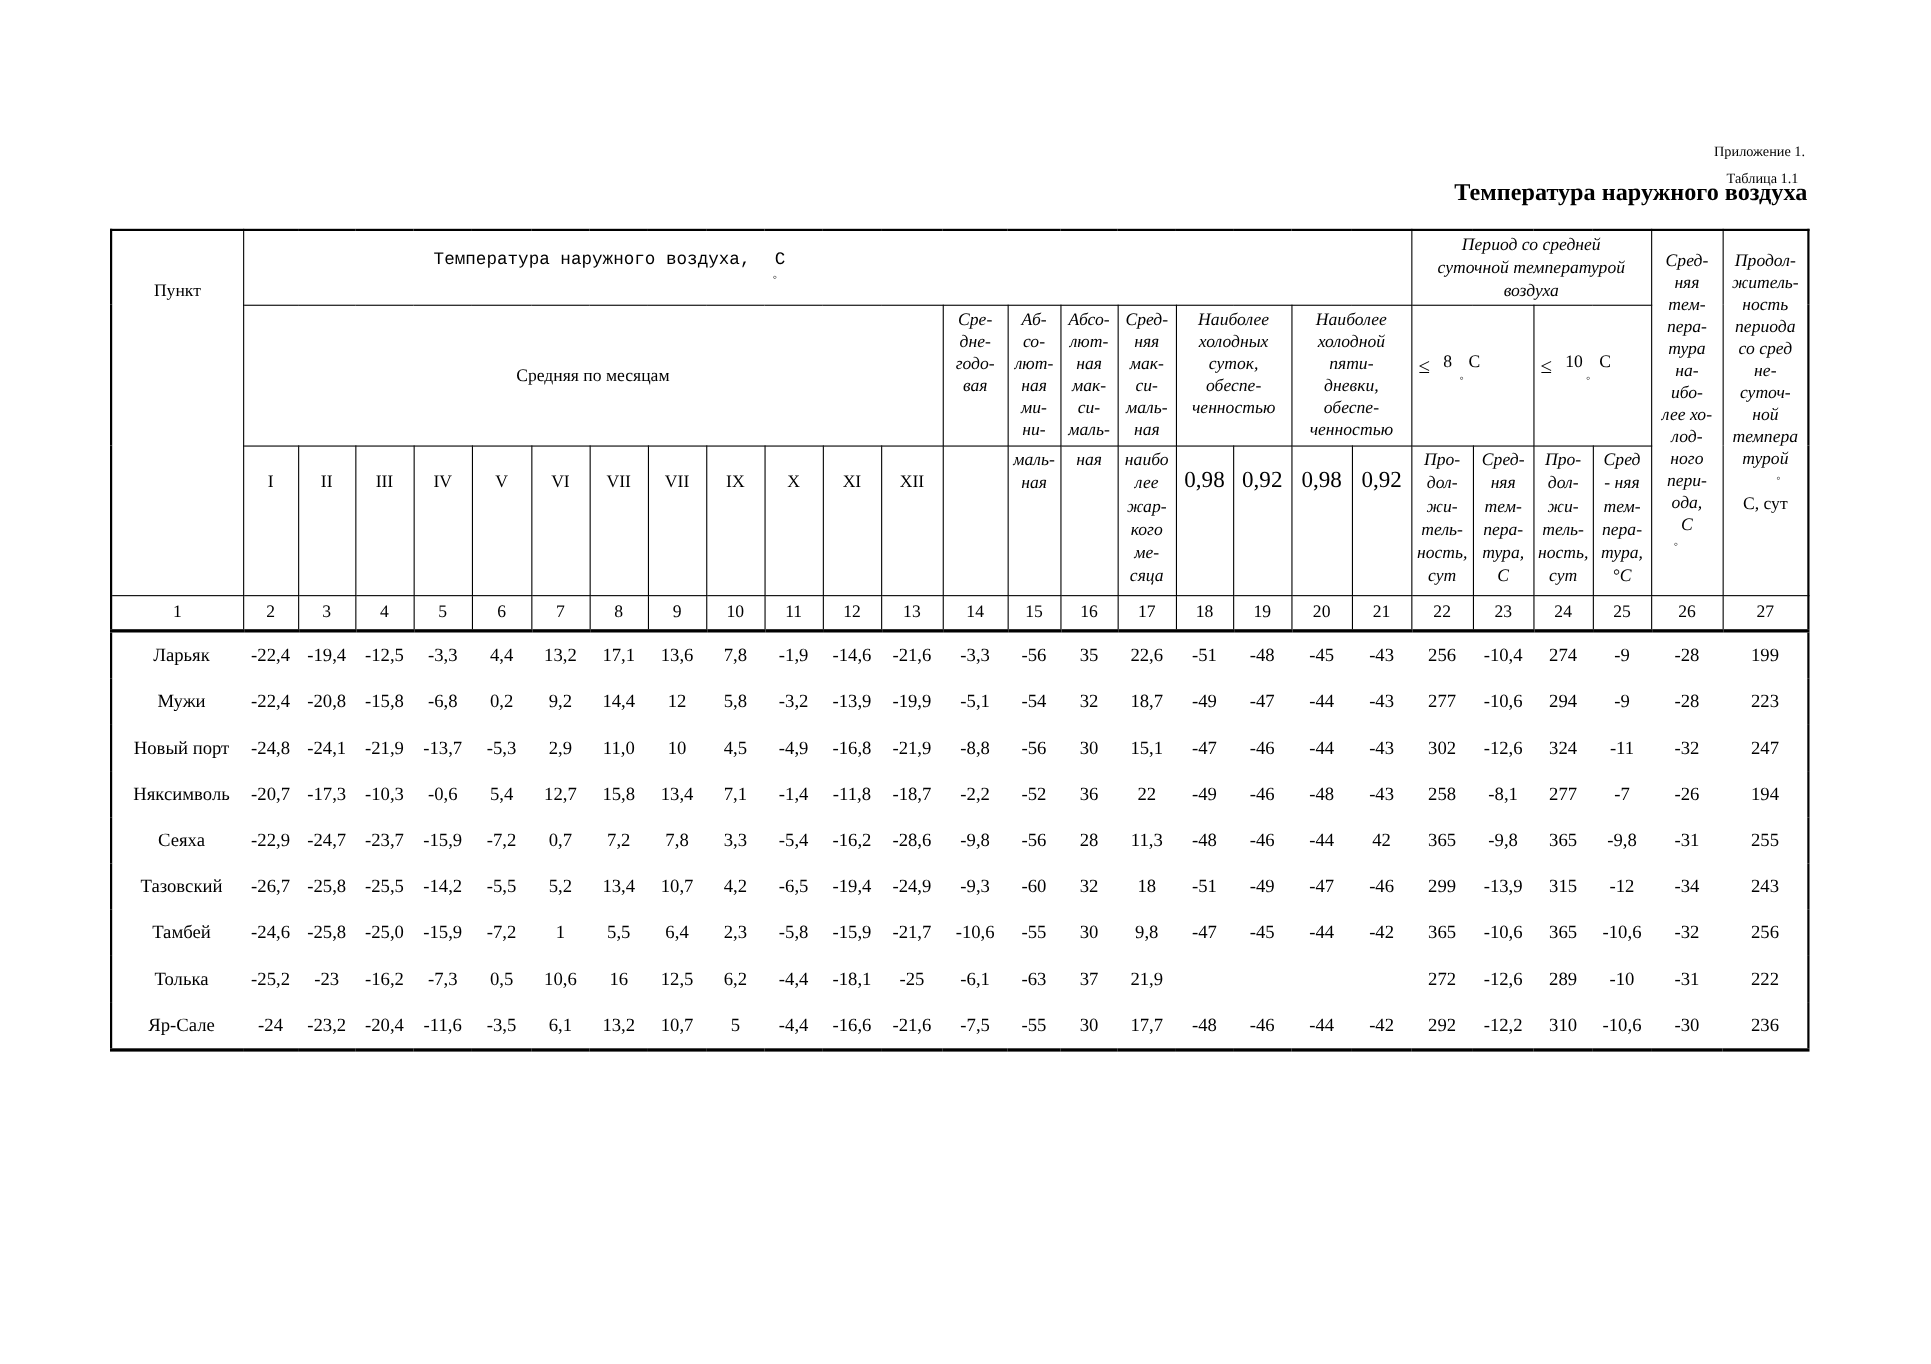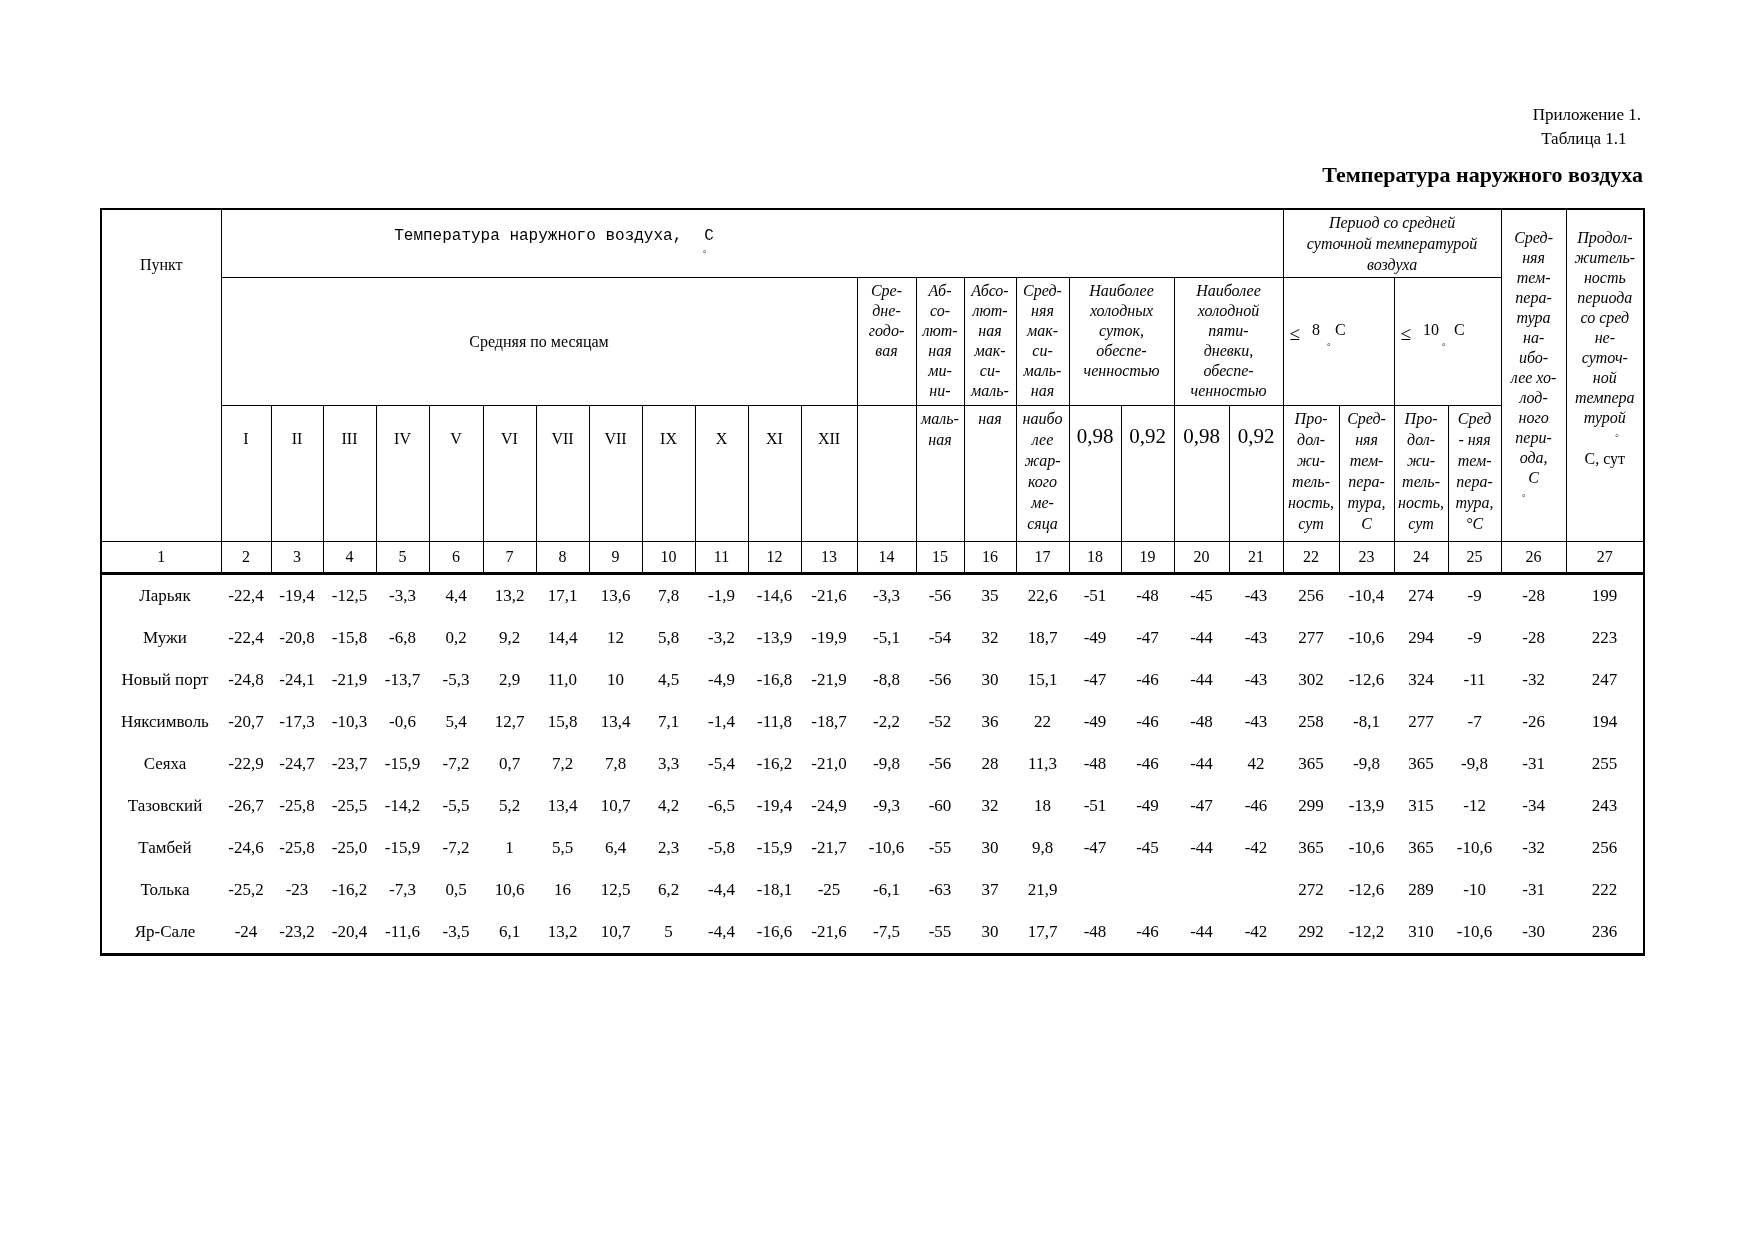--- a/index.html
+++ b/index.html
@@ -7,24 +7,24 @@
     position: relative;
     width: 1755px;
     height: 1240px;
     background: #ffffff;
     font-family: "Liberation Serif", "DejaVu Serif", serif;
     color: #000;
     overflow: hidden;
   }
   .annex {
     position: absolute;
-    top: 103px;
+    top: 126px;
     right: 114px;
-    text-align: center;
-    font-size: 17px;
+    text-align: right;
+    font-size: 13px;
     line-height: 24px;
   }
   .annex div:last-child { padding-right: 6px; }
   .doc-title {
     position: absolute;
     top: 162px;
     left: 100px;
     width: 1543px;
     text-align: right;
     font-weight: bold;
@@ -440,21 +440,21 @@
           <td>-24,7</td>
           <td>-23,7</td>
           <td>-15,9</td>
           <td>-7,2</td>
           <td>0,7</td>
           <td>7,2</td>
           <td>7,8</td>
           <td>3,3</td>
           <td>-5,4</td>
           <td>-16,2</td>
-          <td>-21,0</td>
+          <td>-28,6</td>
           <td>-9,8</td>
           <td>-56</td>
           <td>28</td>
           <td>11,3</td>
           <td>-48</td>
           <td>-46</td>
           <td>-44</td>
           <td>42</td>
           <td>365</td>
           <td>-9,8</td>

